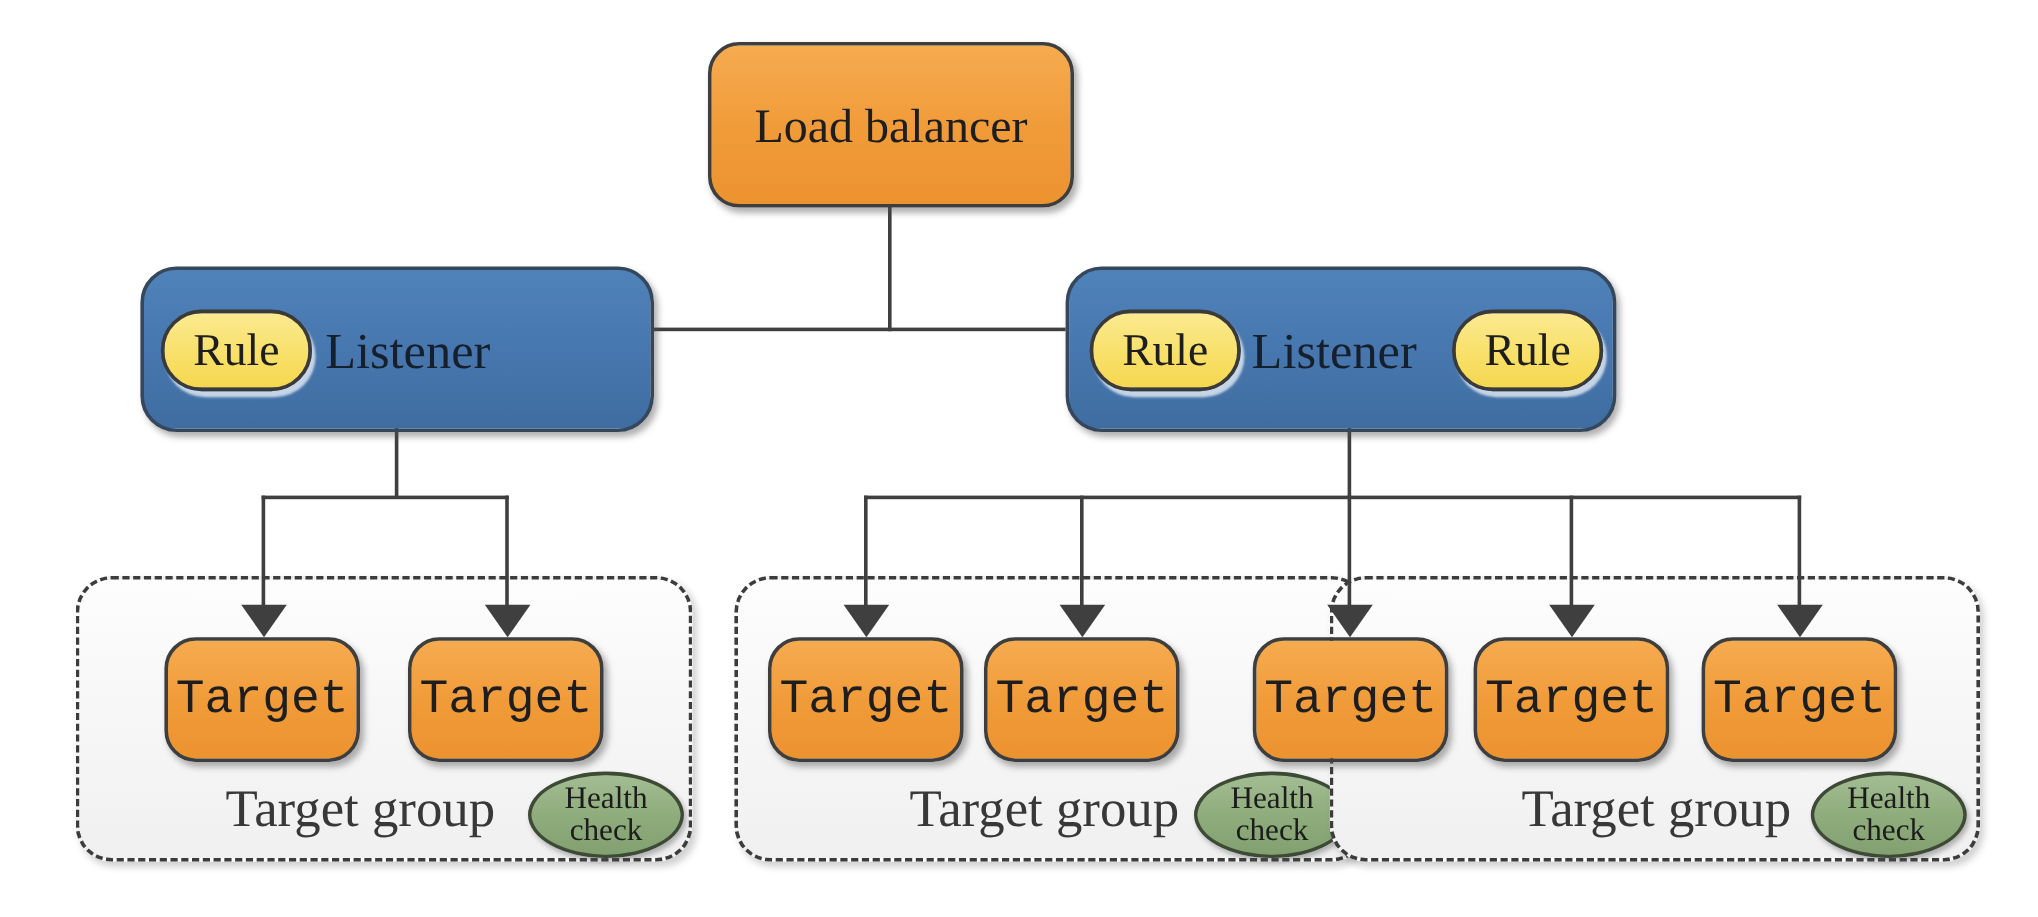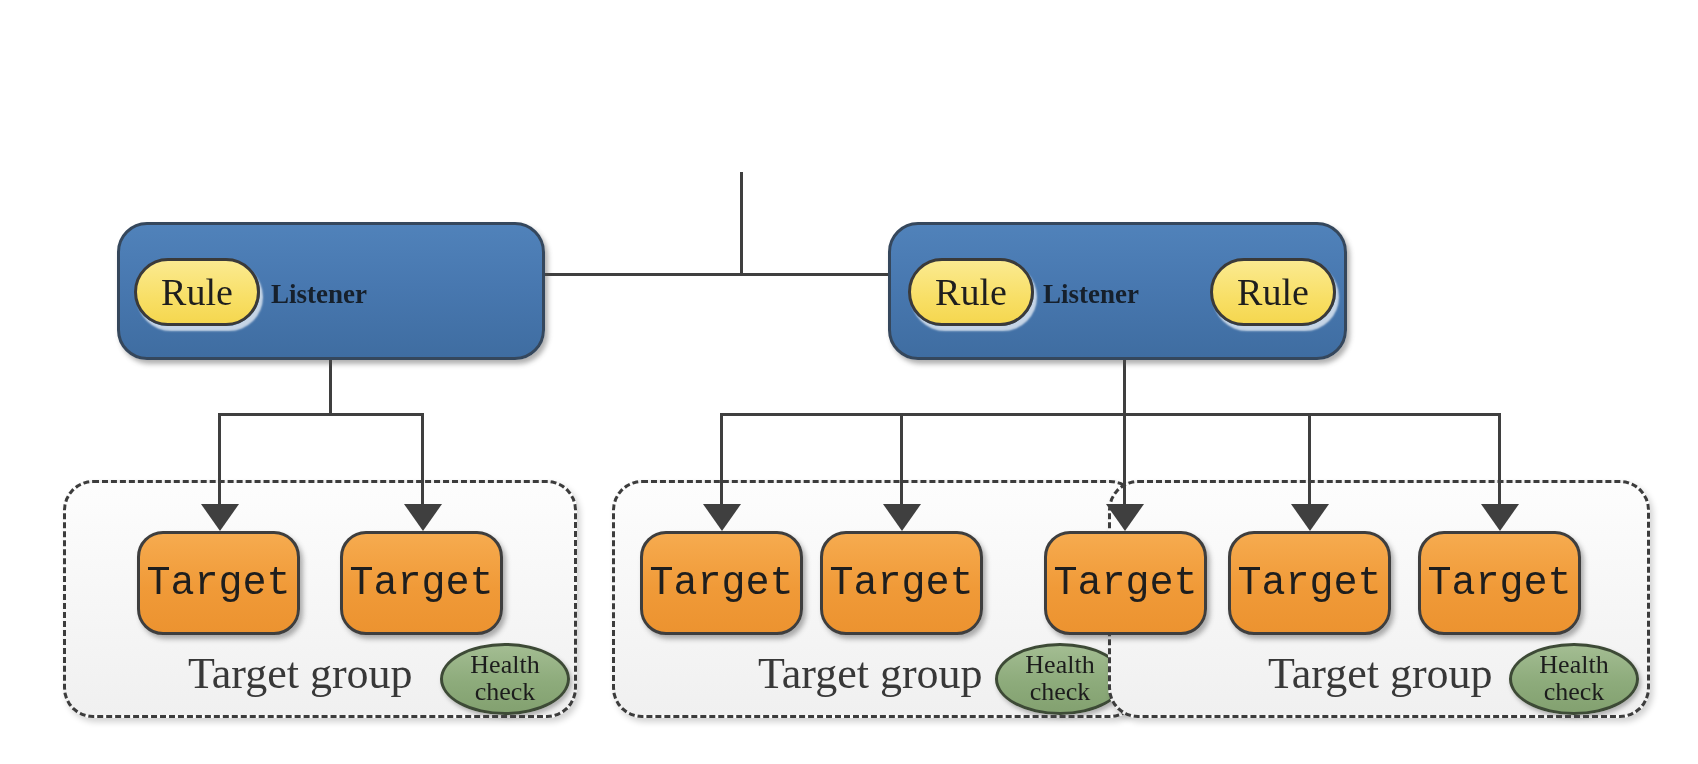--- a/index.html
+++ b/index.html
@@ -15,21 +15,21 @@
     background:linear-gradient(180deg,#f6ab4f 0%,#f09a38 55%,#ec9330 100%);
     border-radius:26px;box-shadow:3px 4px 5px rgba(80,80,80,0.45);
   }
   .blue{
     background:linear-gradient(180deg,#5082ba 0%,#4878b0 45%,#3f6da1 100%);
     border-radius:30px;border-color:#35475c;box-shadow:3px 4px 5px rgba(80,80,80,0.45);
     color:#16202c;
     margin-top:17px;
   }
   .lb-label{font-size:40px;}
-  .listener-label{position:absolute;font-size:27px;line-height:40px;color:#16202c;font-weight:bold;}
+  .listener-label{position:absolute;font-size:42px;line-height:40px;color:#16202c;}
   .rule{
     position:absolute;width:126px;height:68px;box-sizing:border-box;
     border:3px solid #3a3a3a;border-radius:34px;
     background:linear-gradient(180deg,#fbea90 0%,#f8df66 60%,#f5d74f 100%);
     display:flex;align-items:center;justify-content:center;font-size:38px;color:#1e1e1e;
     box-shadow:3px 5px 2px rgba(221,230,241,0.85);
   }
   .group{
     position:absolute;box-sizing:border-box;border:3px dashed #3c3c3c;border-radius:30px;
     background:linear-gradient(180deg,#fdfdfd 0%,#f0f0f0 100%);
@@ -102,20 +102,23 @@
 
   <div class="arrow-line" style="left:1123px;top:413px;height:96px;"></div>
   <div class="arrow-head" style="left:1106px;top:504px;"></div>
 
   <div class="arrow-line" style="left:1308px;top:413px;height:96px;"></div>
   <div class="arrow-head" style="left:1291px;top:504px;"></div>
 
   <div class="arrow-line" style="left:1498px;top:413px;height:96px;"></div>
   <div class="arrow-head" style="left:1481px;top:504px;"></div>
 
+  <div class="node orange" style="left:590px;top:35px;width:305px;height:138px;">
+    <span class="lb-label">Load balancer</span>
+  </div>
 
   <div class="node blue" style="left:117px;top:205px;width:428px;height:138px;justify-content:flex-start;">
     <div class="rule" style="left:14px;top:33px;">
       <span>Rule</span>
     </div>
     <div class="listener-label" style="left:151px;top:49px;">Listener</div>
   </div>
 
   <div class="node blue" style="left:888px;top:205px;width:459px;height:138px;justify-content:flex-start;">
     <div class="rule" style="left:17px;top:33px;">

